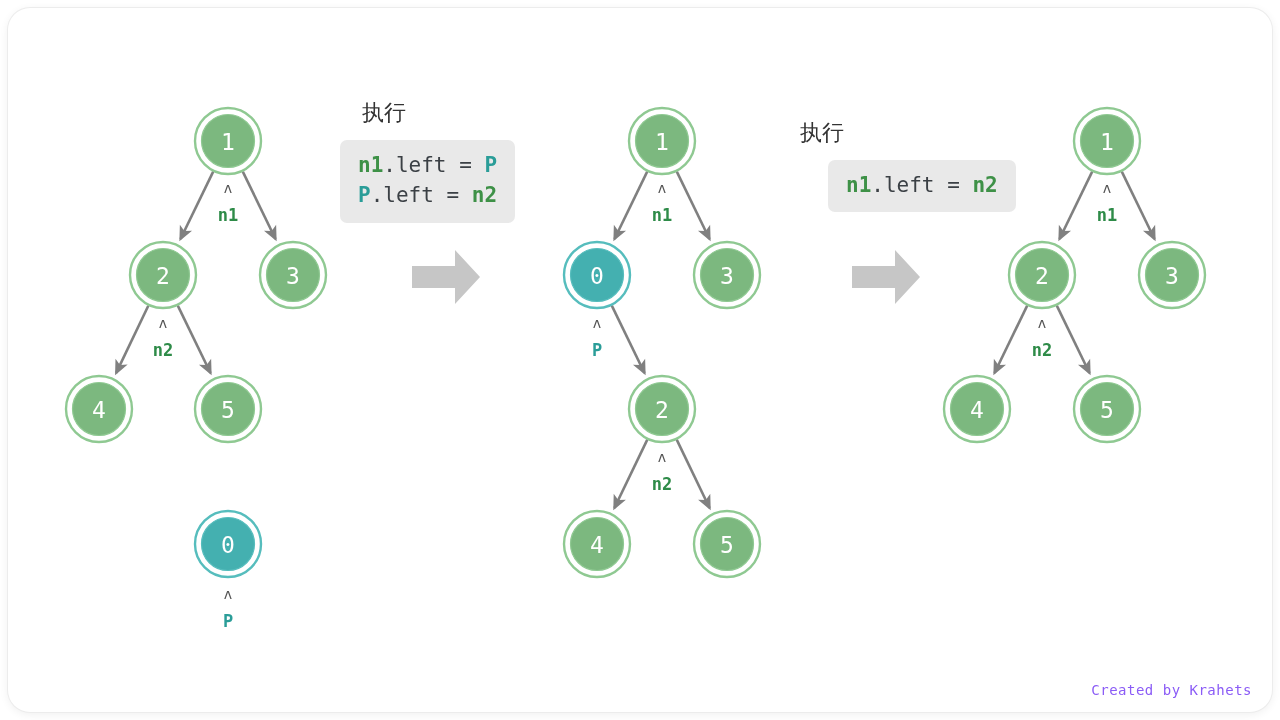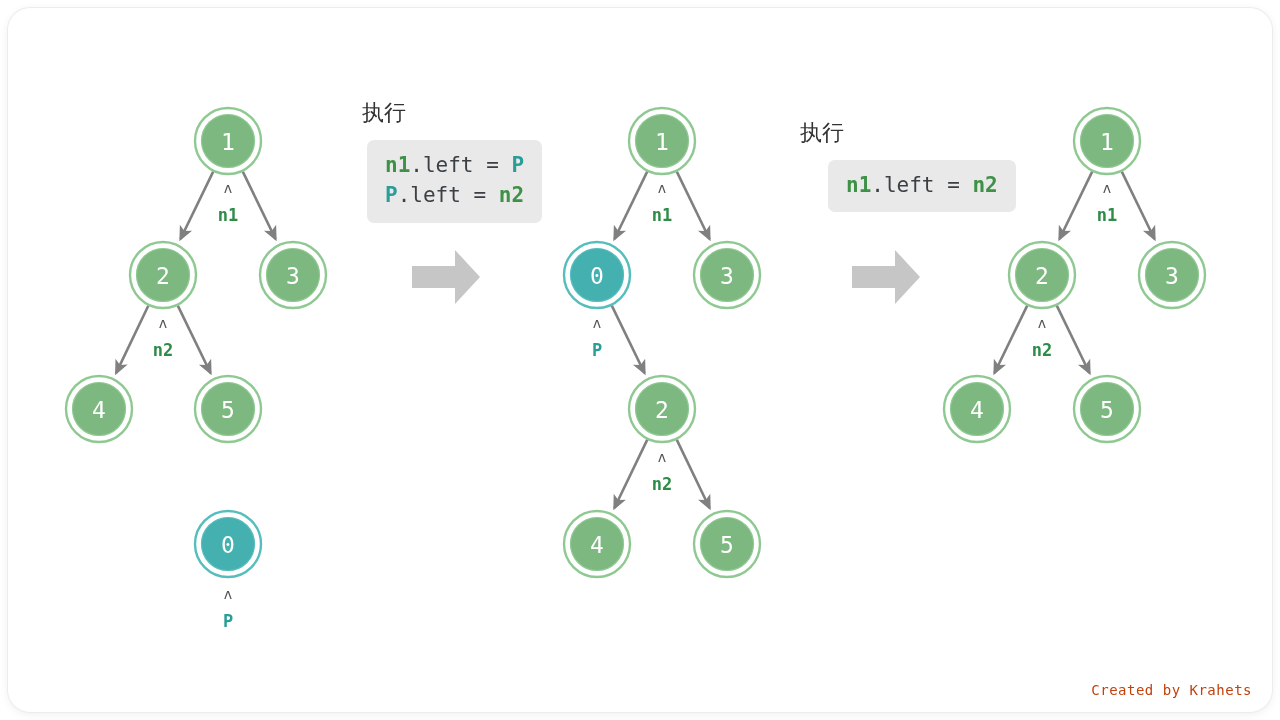--- a/index.html
+++ b/index.html
@@ -84,21 +84,21 @@
   }
   .tok-n  { color: #3e9147; font-weight: bold; }
   .tok-p  { color: #2a9d98; font-weight: bold; }
   .tok-op { color: #3b4045; }
   .watermark {
     position: absolute;
     right: 28px;
     bottom: 22px;
     font-family: "DejaVu Sans Mono", "Liberation Mono", monospace;
     font-size: 14px;
-    color: #c2410c;
+    color: #8b5cf6;
     letter-spacing: 0.5px;
   }
 </style>
 </head>
 <body>
 
 <div id="canvas">
   <div class="card"></div>
 
   <svg class="scene" viewBox="0 0 1280 720" xmlns="http://www.w3.org/2000/svg">
@@ -260,21 +260,21 @@
             <text x="1042" y="323" class="caret">ʌ</text>
             <text x="1042" y="350" class="ptr-label green">n2</text>
           </g>
         </g>
       </g>
   </svg>
 
   <div class="exec-title" style="left:362px; top:98px;">执行</div>
   <div class="exec-title" style="left:800px; top:118px;">执行</div>
 
-  <div class="code-box" id="code-block-1" style="left:367px; top:140px;"><div><span class="tok-n">n1</span><span class="tok-op">.left = </span><span class="tok-p">P</span></div><div><span class="tok-p">P</span><span class="tok-op">.left = </span><span class="tok-n">n2</span></div></div>
+  <div class="code-box" id="code-block-1" style="left:340px; top:140px;"><div><span class="tok-n">n1</span><span class="tok-op">.left = </span><span class="tok-p">P</span></div><div><span class="tok-p">P</span><span class="tok-op">.left = </span><span class="tok-n">n2</span></div></div>
   <div class="code-box" id="code-block-2" style="left:828px; top:160px;"><div><span class="tok-n">n1</span><span class="tok-op">.left = </span><span class="tok-n">n2</span></div></div>
 
   <svg class="scene" viewBox="0 0 1280 720" xmlns="http://www.w3.org/2000/svg">
     <g>
       <path d="M412,266 L455,266 L455,250 L480,277 L455,304 L455,288 L412,288 Z" fill="#c6c6c6"></path>
     </g>
     <g>
       <path d="M852,266 L895,266 L895,250 L920,277 L895,304 L895,288 L852,288 Z" fill="#c6c6c6"></path>
     </g>
   </svg>

